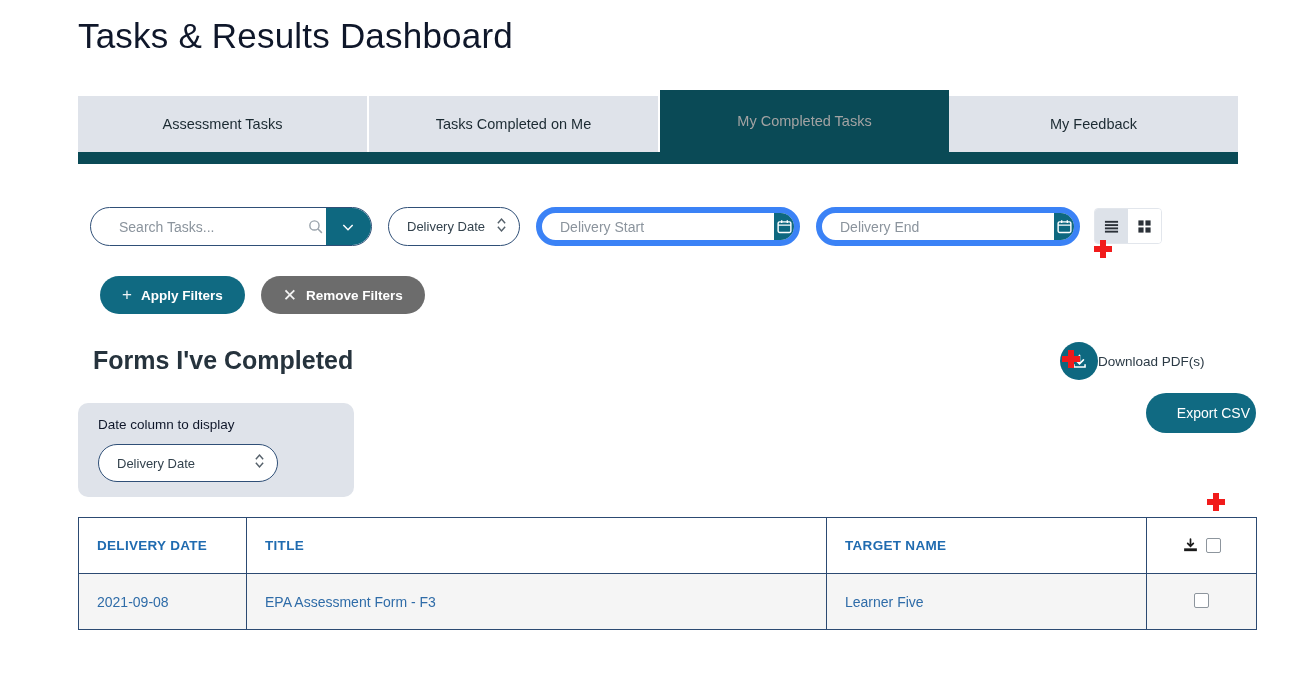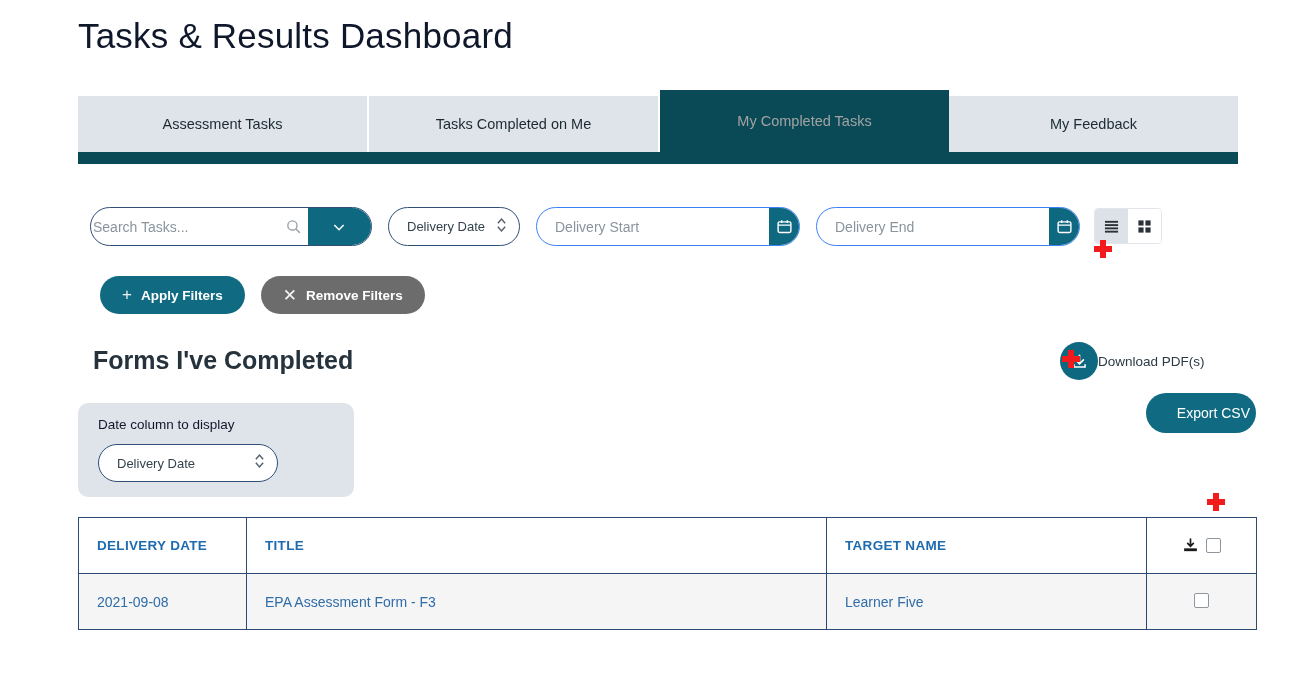--- a/index.html
+++ b/index.html
@@ -44,21 +44,21 @@
   
   .filter-row { position: absolute; left: 90px; top: 207px; height: 40px; }
 
   .search-wrap {
     position: absolute; left: 0; top: 0; width: 282px; height: 39px;
     display: flex; border: 1px solid #2f4f77; border-radius: 20px; overflow: hidden;
     background: #fff;
   }
   .search-input {
     flex: 1 1 auto; border: none; outline: none; background: transparent;
-    padding: 0 6px 0 2px; font-size: 14px; color: #33424d;
+    padding: 0 6px 0 28px; font-size: 14px; color: #33424d;
     font-family: "Liberation Sans", sans-serif;
   }
   .search-input::placeholder { color: #8b949d; }
   .search-icon-box {
     width: 34px; display:flex; align-items:center; justify-content:center;
     color:#9aa3ab;
   }
   .search-drop {
     width: 78px; background: #0e6880; display:flex; align-items:center;
     justify-content:center; color:#fff; cursor:pointer;
@@ -70,21 +70,21 @@
     display:flex; align-items:center; padding: 0 10px 0 18px; cursor:pointer;
   }
   .pill-select .ps-label {
     font-size: 13px; color:#33424d; white-space:nowrap; overflow:hidden;
     flex: 1 1 auto; text-overflow: clip;
   }
   .stepper { width:14px; color:#55606a; flex:0 0 auto; }
 
   .date-field {
     position: absolute; top: 0; height: 39px;
-    border: 1px solid #3b82f6; border-radius: 20px; background:#fff;
+    border: 6px solid #3b82f6; border-radius: 20px; background:#fff;
     display:flex; overflow:hidden;gap:23px;
   }
   .date-field.start { left: 446px; width: 264px; }
   .date-field.end   { left: 726px; width: 264px; }
   .date-input {
     flex:1 1 auto; border:none; outline:none; background:transparent;
     padding: 0 10px 0 18px; font-size: 14px; color:#33424d;
     font-family: "Liberation Sans", sans-serif;
   }
   .date-input::placeholder { color:#8b949d; }

